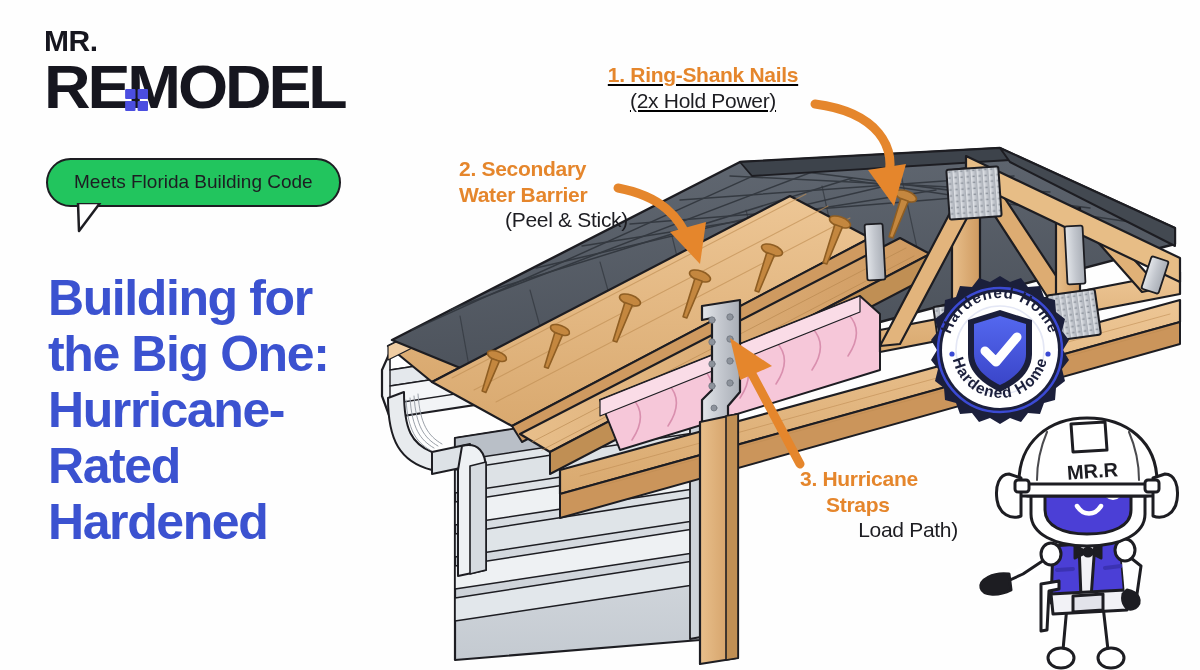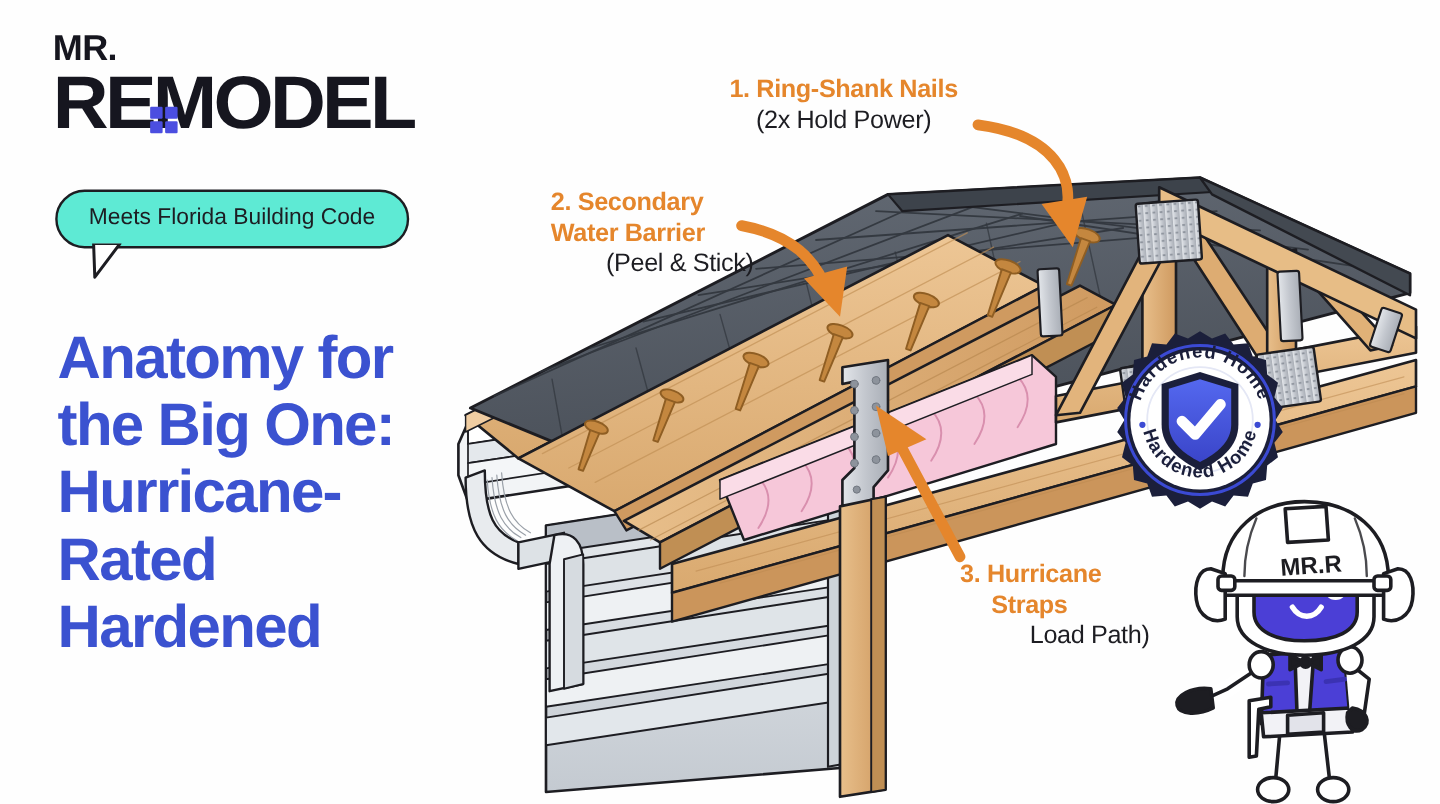--- a/index.html
+++ b/index.html
@@ -28,21 +28,21 @@
     position:absolute;left:78px;bottom:6px;
     width:22px;height:22px;display:grid;
     grid-template-columns:1fr 1fr;grid-template-rows:1fr 1fr;
     gap:2.5px;
   }
   .logo-window i{background:#4b4ee0;display:block;border-radius:1px;}
 
   .bubble{
     position:absolute;left:46px;top:158px;
     border:2.5px solid #1d1d22;border-radius:28px;
-    padding:11px 26px 12px 26px;background:#5eead4;
+    padding:11px 26px 12px 26px;background:#22c55e;
   }
   .bubble-text{
     font-size:19px;color:#1d1d22;white-space:nowrap;
     font-family:"Liberation Sans",sans-serif;
   }
   .bubble-tail{
     position:absolute;left:28px;top:100%;margin-top:-2px;
     width:26px;height:30px;
   }
 
@@ -56,21 +56,21 @@
   
   .callout{position:absolute;}
   .co-title{
     color:#e5862c;font-weight:bold;font-size:21px;line-height:1.22;
     font-family:"Liberation Sans",sans-serif;letter-spacing:-0.3px;
   }
   .co-sub{
     color:#1d1d22;font-size:21px;line-height:1.22;
     font-family:"Liberation Sans",sans-serif;letter-spacing:-0.3px;text-align:center;
   }
-  #callout-1{left:588px;top:62px;text-align:center;width:230px;}
+  #callout-1{left:588px;top:62px;text-align:center;width:230px;text-decoration:underline;}
   #callout-2{left:448px;top:156px;text-align:left;width:215px;margin-left:11px;}
   #callout-3{left:800px;top:466px;text-align:left;width:190px;}
   #callout-3 .ln2{padding-left:26px;}
 
   
   .illo{position:absolute;left:0;top:0;width:1200px;height:670px;}
 
   
   .badge{position:absolute;left:922px;top:272px;width:156px;height:156px;}
 
@@ -330,21 +330,21 @@
 
   <div class="bubble">
     <span class="bubble-text">Meets Florida Building Code</span>
     <svg class="bubble-tail" viewBox="0 0 26 30">
       <path d="M2 0 L24 0 L3 28 Z" fill="#fff" stroke="#1d1d22" stroke-width="2.5" stroke-linejoin="round"></path>
       <path d="M1 -4 L25 -4" stroke="#fff" stroke-width="6"></path>
     </svg>
   </div>
 
   <h1 class="headline">
-    <span>Anatomy for</span><br>
+    <span>Building for</span><br>
     <span>the Big One:</span><br>
     <span>Hurricane-</span><br>
     <span>Rated</span><br>
     <span>Hardened</span>
   </h1>
 
   <div class="callout" id="callout-1">
     <div class="co-title">1. Ring-Shank Nails</div>
     <div class="co-sub">(2x Hold Power)</div>
   </div>

